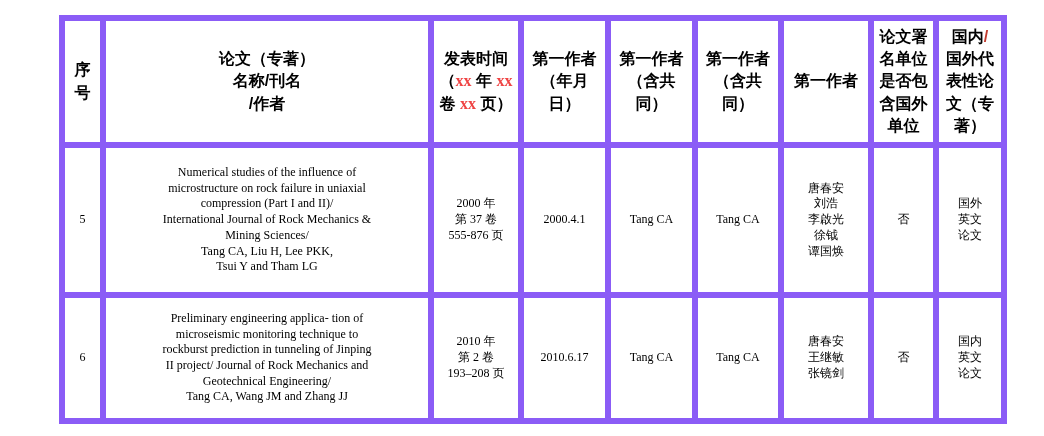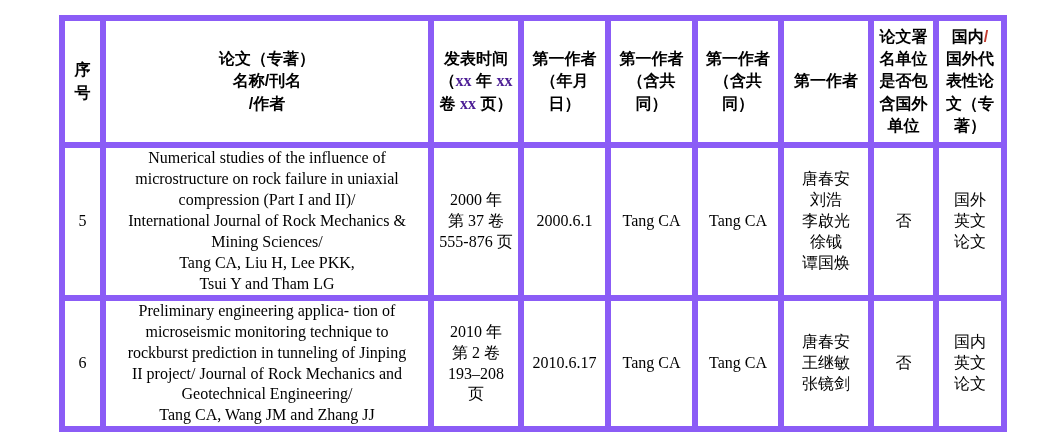--- a/index.html
+++ b/index.html
@@ -30,26 +30,26 @@
     padding: 0 5px;
     overflow: hidden;
   }
   .paper-table thead th {
     font-family: "Liberation Sans", "DejaVu Sans", sans-serif;
     font-weight: 700;
     font-size: 16px;
     line-height: 1.38;
   }
   .paper-table tbody td {
-    font-size: 16px;
+    font-size: 12px;
     line-height: 1.31;
   }
   .pl { white-space: pre-line; }
   .ph-xx {
-    color: #4c1d95;
+    color: #ef4444;
     font-family: "Liberation Serif", "DejaVu Serif", serif;
   }
   .red-slash { color: #c23b2e; }
   tr.header-row  { height: 127px; }
   tr.body-row-5  { height: 150px; }
   tr.body-row-6  { height: 126px; }
 </style>
 </head>
 <body>
 
@@ -124,21 +124,21 @@
 Mining Sciences/
 Tang CA, Liu H, Lee PKK,
 Tsui Y and Tham LG</div>
         </td>
       <td>
           <div class="pl">2000 年
 第 37 卷
 555-876 页</div>
         </td>
       <td>
-          <div class="pl">2000.6.1</div>
+          <div class="pl">2000.4.1</div>
         </td>
       <td>
           <div class="pl">Tang CA</div>
         </td>
       <td>
           <div class="pl">Tang CA</div>
         </td>
       <td>
           <div class="pl">唐春安
 刘浩

